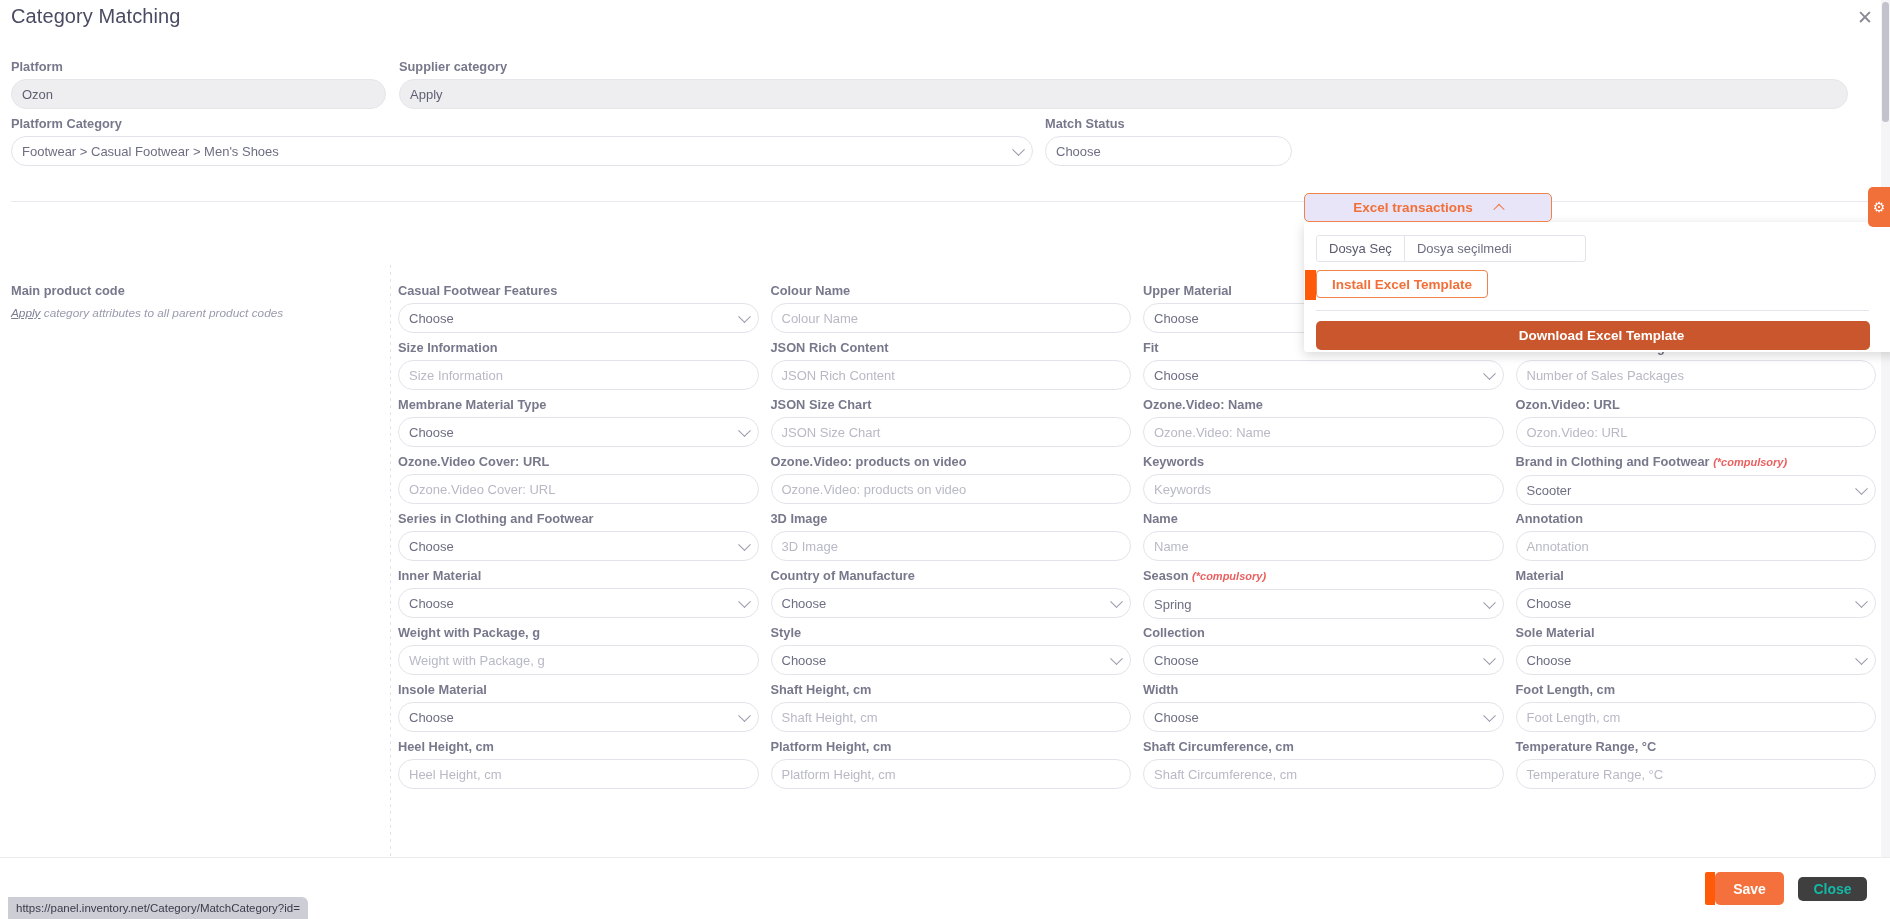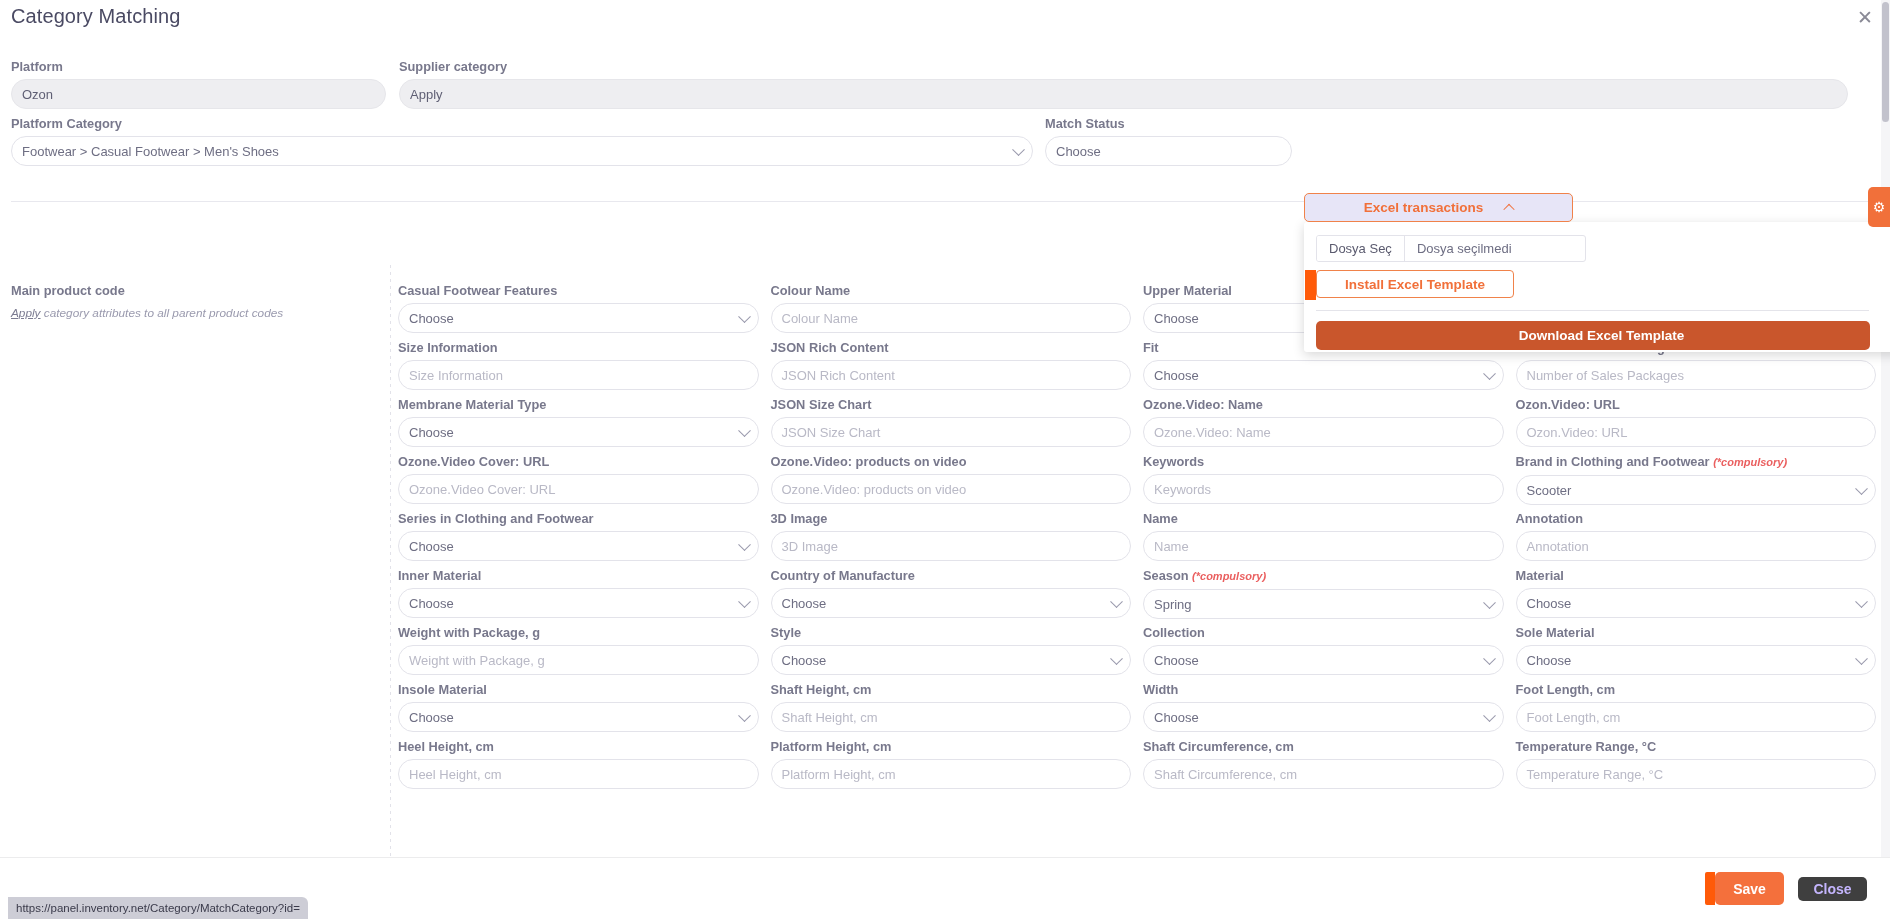--- a/index.html
+++ b/index.html
@@ -58,21 +58,21 @@
   #f-matchstat  { left: 1045px;top: 57px; width: 247px; }
 
   .divider {
     position: absolute; left: 11px; top: 143px; width: 1857px;
     height: 1px; background: #e8e8ee;
   }
 
   
   .excel-btn {
     position: absolute; left: 1304px; top: 193px;
-    width: 269px; height: 29px;
+    width: 248px; height: 29px;
     background: #e7e5f7; border: 1px solid #f0824a; border-radius: 5px;
     color: #f1703a; font-size: 13.5px; font-weight: 700;
     display: flex; align-items: center; justify-content: center; gap: 22px;
     cursor: pointer; z-index: 40;
   }
   .excel-btn .caret {
     width: 8px; height: 8px;
     border-left: 1.7px solid #f1703a; border-top: 1.7px solid #f1703a;
     transform: rotate(45deg) translate(1px,1px);
   }
@@ -104,21 +104,21 @@
     padding: 0 12px; display: flex; align-items: center;
     font-size: 13px; color: #5a5a6e; border-right: 1px solid #e3e3ea;
     cursor: pointer; background: #fff;
   }
   .file-name {
     padding: 0 12px; display: flex; align-items: center;
     font-size: 13px; color: #6e6e83; min-width: 180px;
   }
   .install-btn {
     position: absolute; left: 12px; top: 48px;
-    height: 28px; padding: 0 28px;
+    height: 28px; padding: 0 15px;
     border: 1px solid #f0824a; border-radius: 4px; background: #fff;
     display: flex; align-items: center;
     font-size: 13.5px; font-weight: 700; color: #f1703a; cursor: pointer;
   }
   .install-btn .accent {
     position: absolute; left: -12px; top: -1px;
     width: 11px; height: 30px; background: #ff5a08;
   }
   .panel-sep {
     position: absolute; left: 12px; top: 88px; width: 553px;
@@ -167,21 +167,21 @@
     position: relative; height: 33px; width: 69px;
     background: #f4703c; border-radius: 5px; border: none;
     color: #fff; font-size: 14px; font-weight: 700; cursor: pointer;
   }
   .btn-save .accent {
     position: absolute; left: -10px; top: 0; width: 10px; height: 33px;
     background: #ff5a08; border-radius: 2px 0 0 2px;
   }
   .btn-close {
     height: 24px; width: 69px; background: #3f3f3f; border-radius: 5px;
-    border: none; color: #c4b5fd; font-size: 14px; font-weight: 700; cursor: pointer;
+    border: none; color: #14b8a6; font-size: 14px; font-weight: 700; cursor: pointer;
   }
 
   
   .status-bar {
     position: absolute; left: 0; bottom: 0;
     max-width: 305px; height: 22px;
     background: #cdcdd6; color: #3a3a4a;
     border-top-right-radius: 6px;
     font-size: 11.5px; line-height: 22px;
     padding: 0 8px; overflow: hidden; white-space: nowrap; margin-left: 8px;

